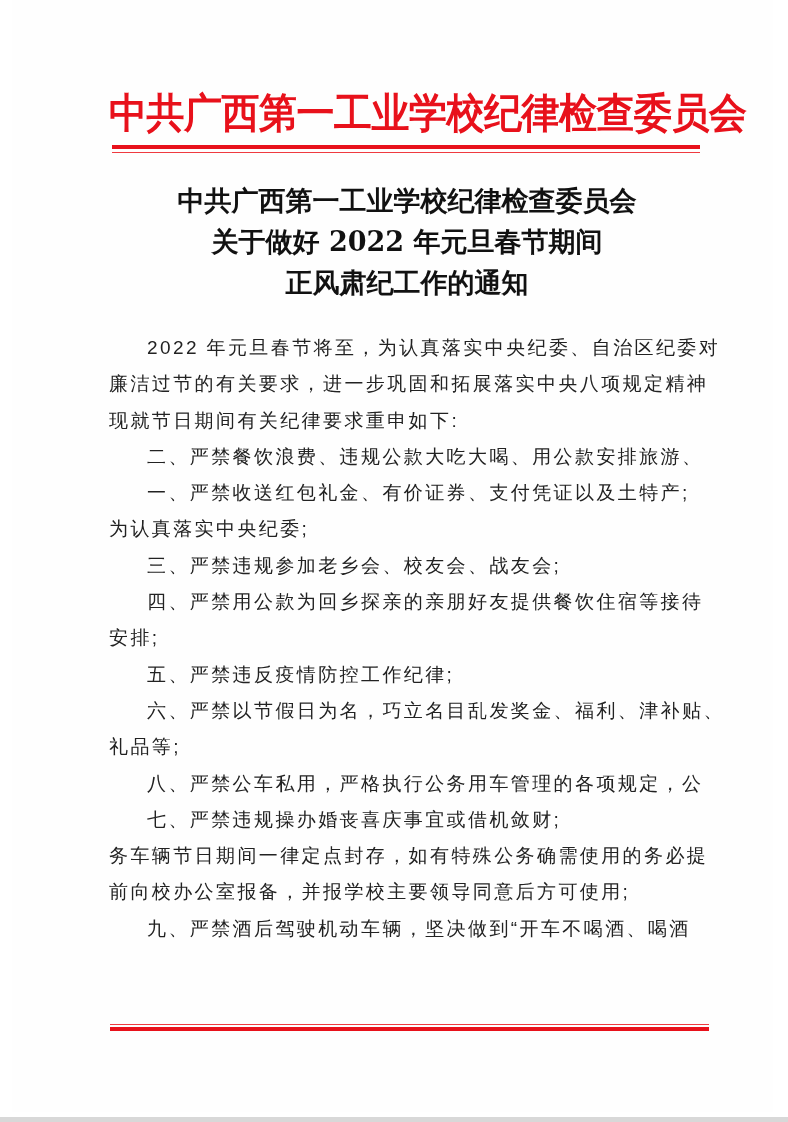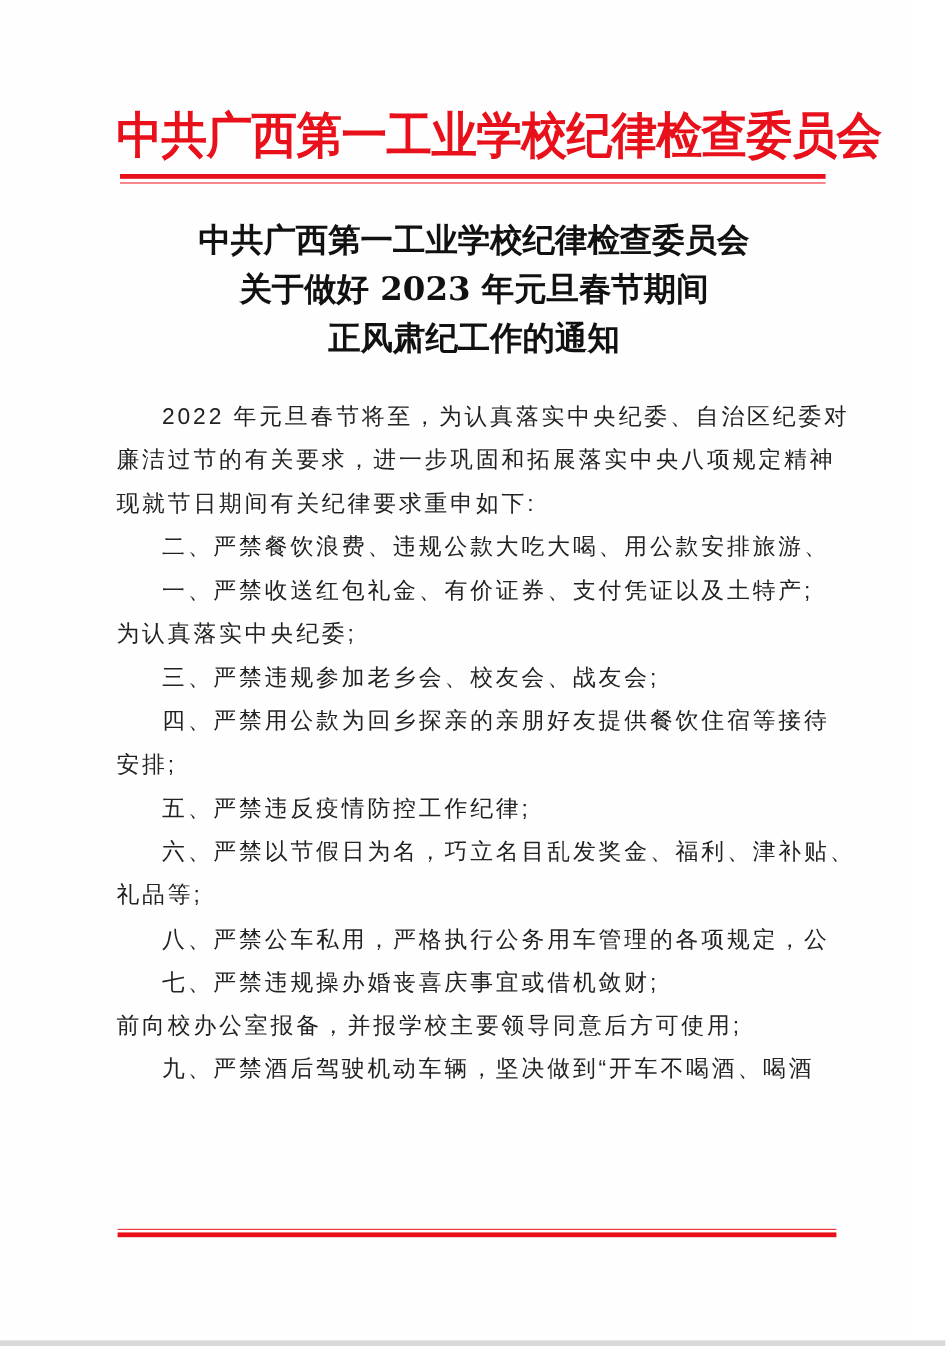--- a/index.html
+++ b/index.html
@@ -10,21 +10,21 @@
   body {
     width: 788px;
     height: 1122px;
     position: relative;
     overflow: hidden;
     font-family: "DejaVu Serif", "Liberation Serif", serif;
     color: #1a1a1a;
   }
   .page {
     position: absolute;
-    left: 0; top: 0;
+    left: 12px; top: 0;
     width: 761px;
     height: 1112px;
     background: #fefefe;
   }
   .bottom-bar {
     position: absolute;
     left: 0;
     top: 1117px;
     width: 788px;
     height: 5px;
@@ -119,39 +119,40 @@
 
   <div class="masthead">中共广西第一工业学校纪律检查委员会</div>
 
   <div class="rule rule-top">
     <div class="thick"></div>
     <div class="thin"></div>
   </div>
 
   <div class="title">
     <div>中共广西第一工业学校纪律检查委员会</div>
-    <div>关于做好 2023 年元旦春节期间</div>
+    <div>关于做好 2022 年元旦春节期间</div>
     <div>正风肃纪工作的通知</div>
   </div>
 
   <div class="body-text">
     <div class="line indent">2022 年元旦春节将至，为认真落实中央纪委、自治区纪委对</div>
     <div class="line">廉洁过节的有关要求，进一步巩固和拓展落实中央八项规定精神</div>
     <div class="line">现就节日期间有关纪律要求重申如下:</div>
     <div class="line indent">二、严禁餐饮浪费、违规公款大吃大喝、用公款安排旅游、</div>
     <div class="line indent">一、严禁收送红包礼金、有价证券、支付凭证以及土特产;</div>
     <div class="line">为认真落实中央纪委;</div>
     <div class="line indent">三、严禁违规参加老乡会、校友会、战友会;</div>
     <div class="line indent">四、严禁用公款为回乡探亲的亲朋好友提供餐饮住宿等接待</div>
     <div class="line">安排;</div>
     <div class="line indent">五、严禁违反疫情防控工作纪律;</div>
     <div class="line indent">六、严禁以节假日为名，巧立名目乱发奖金、福利、津补贴、</div>
     <div class="line">礼品等;</div>
     <div class="line indent">八、严禁公车私用，严格执行公务用车管理的各项规定，公</div>
     <div class="line indent">七、严禁违规操办婚丧喜庆事宜或借机敛财;</div>
+    <div class="line">务车辆节日期间一律定点封存，如有特殊公务确需使用的务必提</div>
     <div class="line">前向校办公室报备，并报学校主要领导同意后方可使用;</div>
     <div class="line indent">九、严禁酒后驾驶机动车辆，坚决做到“开车不喝酒、喝酒</div>
   </div>
 
   <div class="rule rule-bottom">
     <div class="thin"></div>
     <div class="thick"></div>
   </div>
 </div>
 

